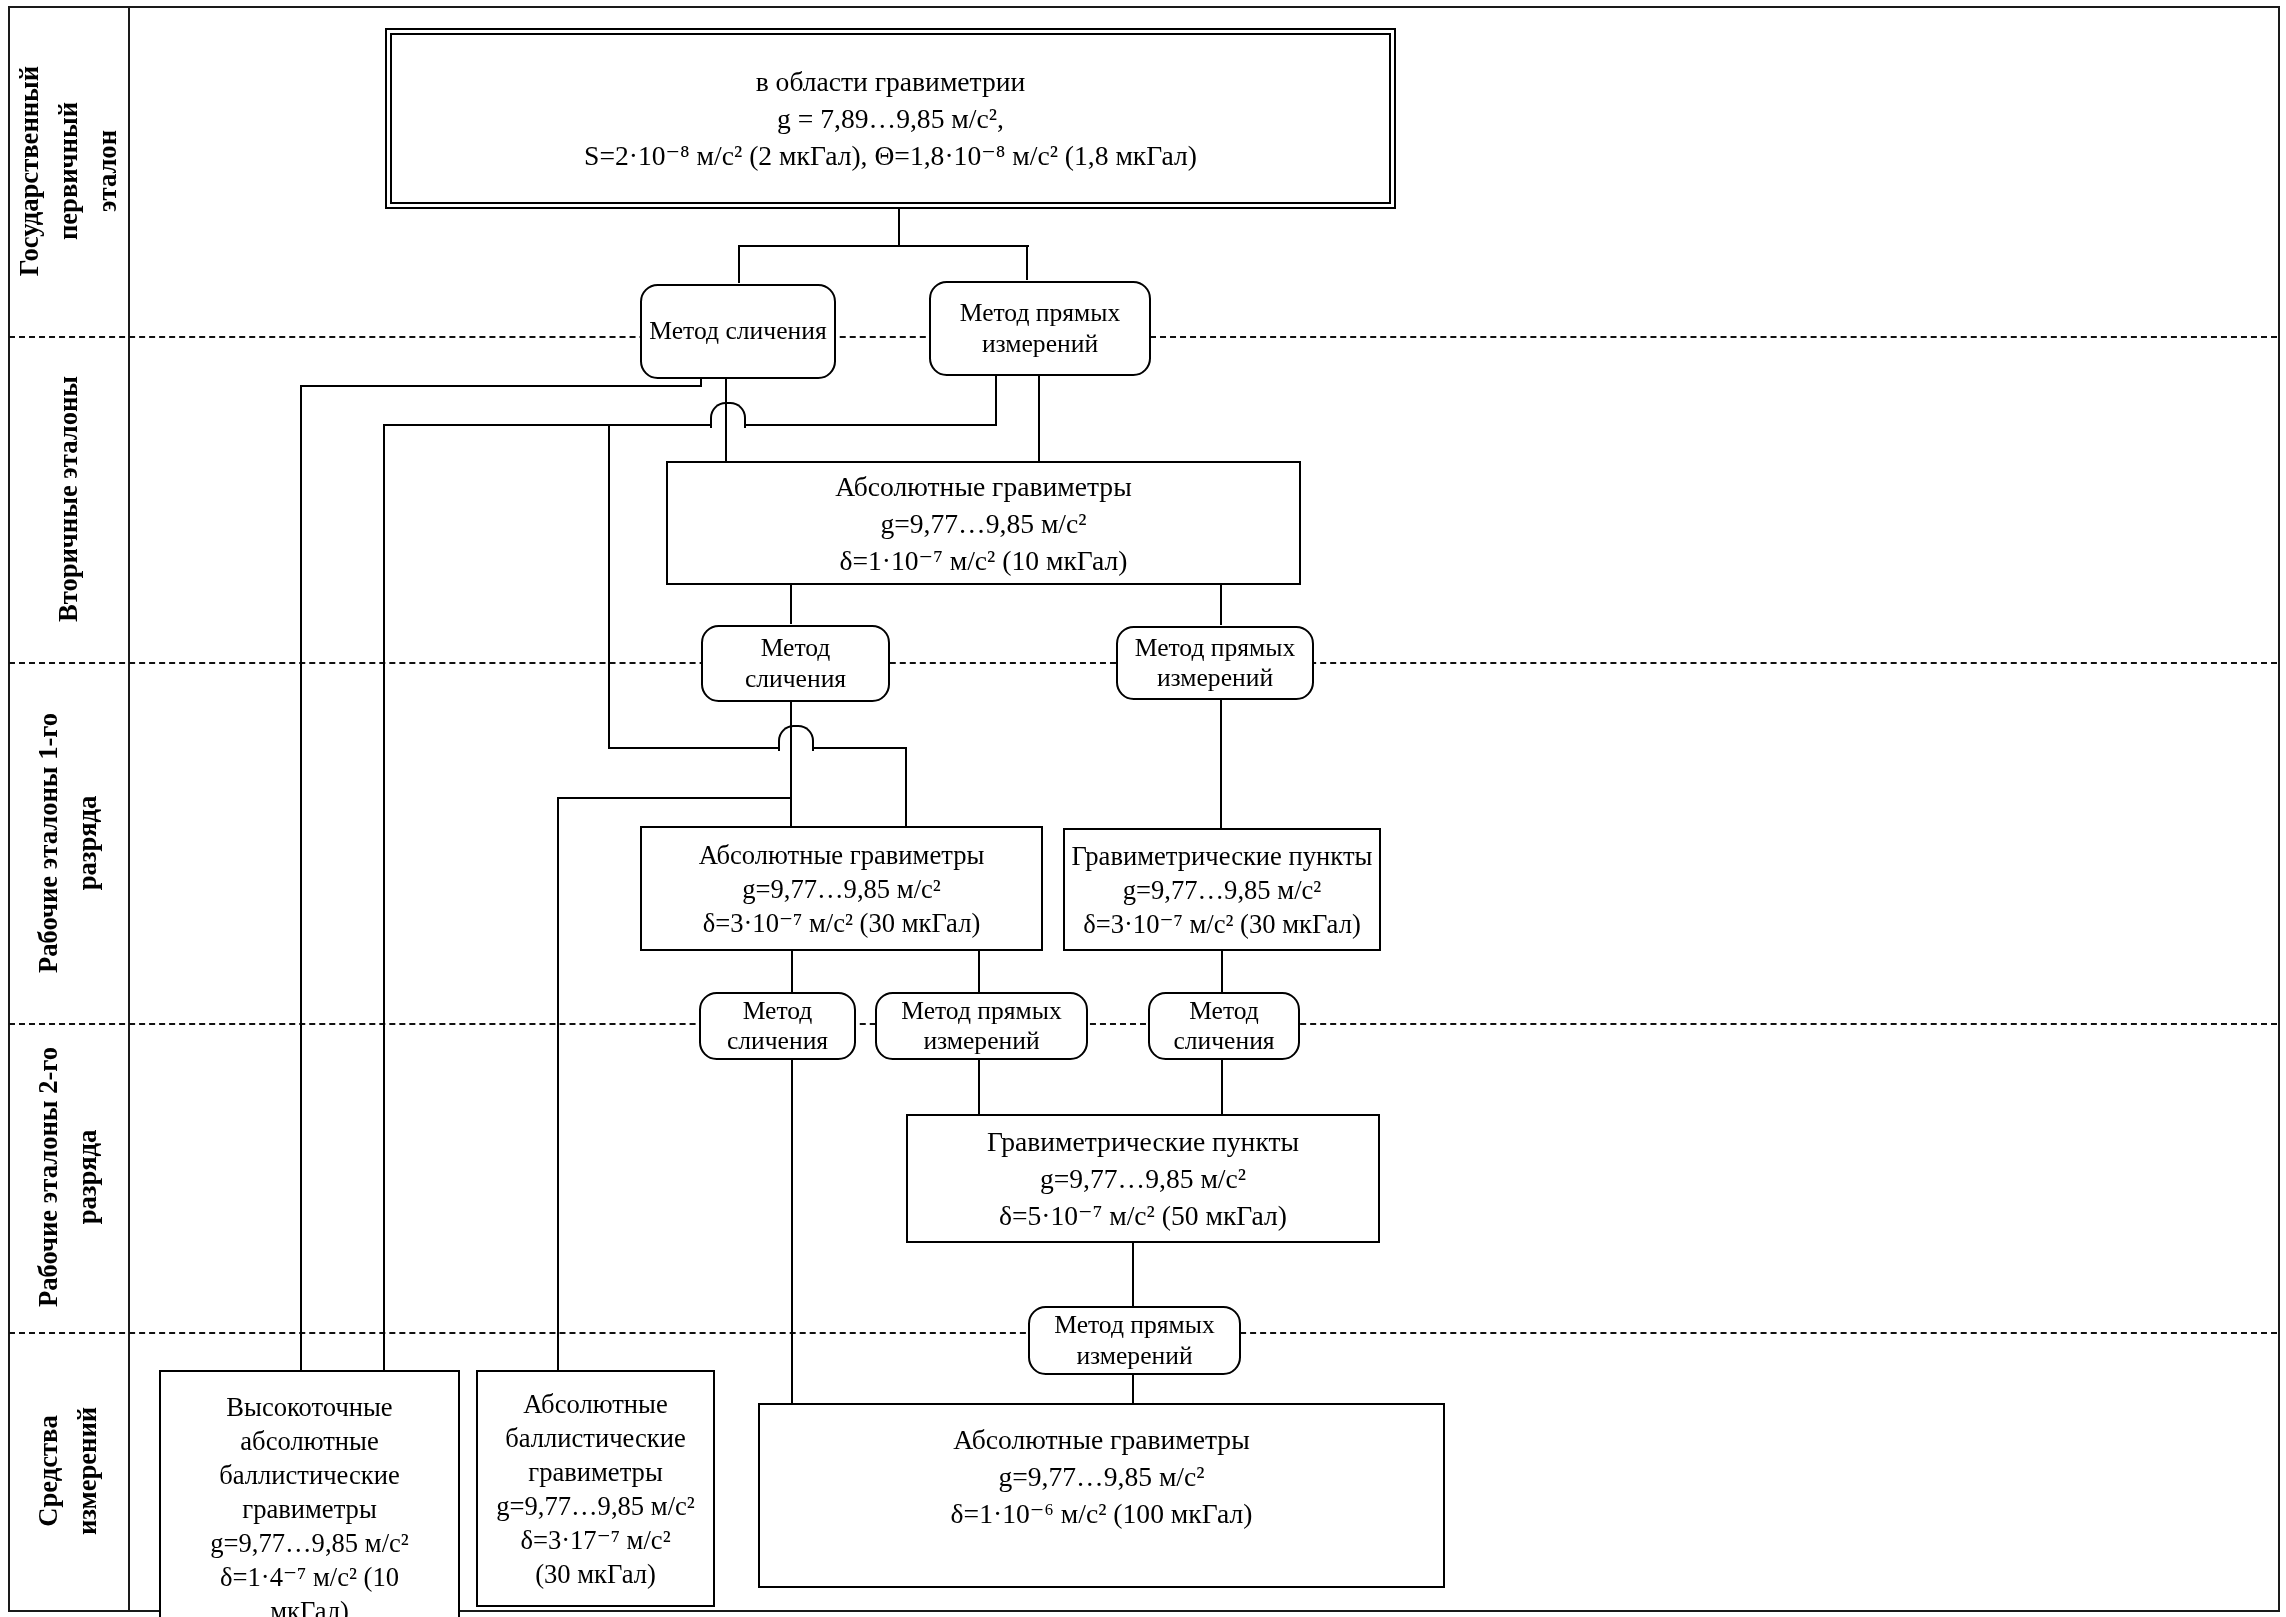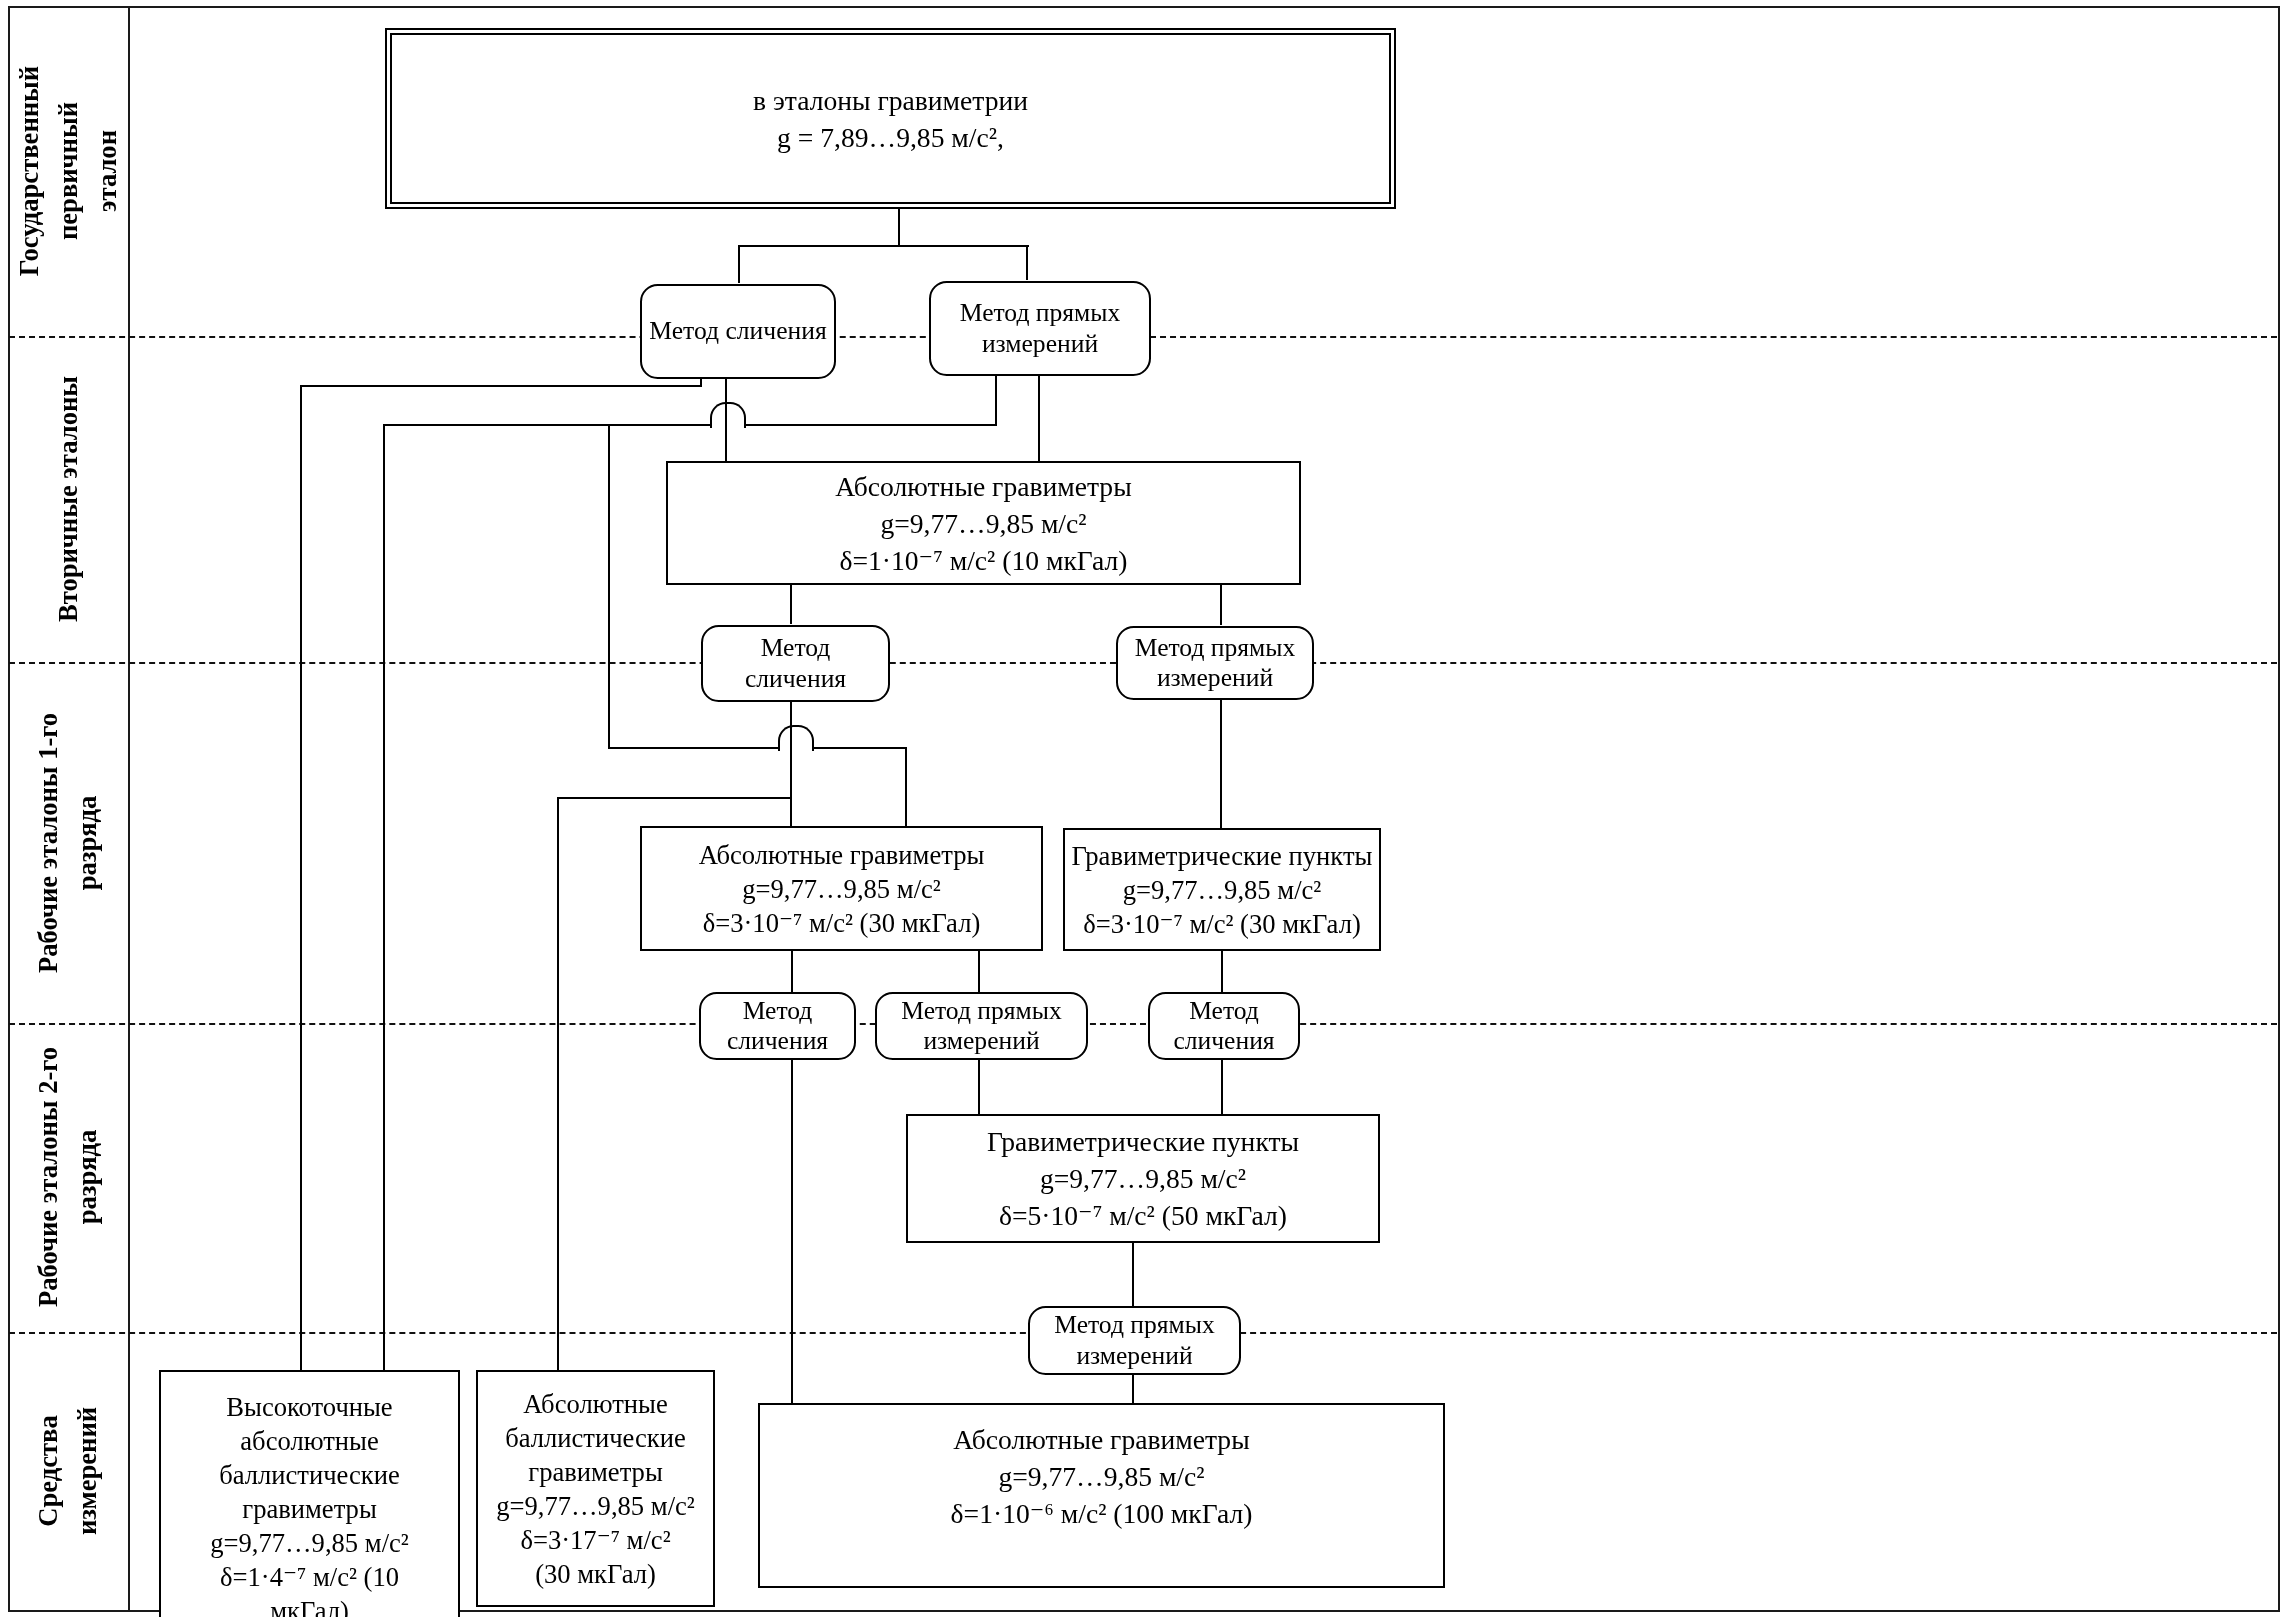--- a/index.html
+++ b/index.html
@@ -102,22 +102,23 @@
   <div class="v" style="left:978px;top:948px;height:44px"></div>
   <div class="v" style="left:1221px;top:948px;height:44px"></div>
   <div class="v" style="left:791px;top:1056px;height:347px"></div>
   <div class="v" style="left:978px;top:1056px;height:58px"></div>
   <div class="v" style="left:1221px;top:1056px;height:58px"></div>
 
   <div class="v" style="left:1132px;top:1239px;height:67px"></div>
   <div class="v" style="left:1132px;top:1371px;height:31.5px"></div>
 
   <div class="node double" style="left:390px;top:33px;width:997px;height:167px">
-    <div>в эталоны гравиметрии</div>
+    <div>в области гравиметрии</div>
     <div>g = 7,89…9,85 м/с²,</div>
+    <div>S=2·10⁻⁸ м/с² (2 мкГал), Θ=1,8·10⁻⁸ м/с² (1,8 мкГал)</div>
   </div>
 
   <div class="node rounded small" style="left:640px;top:284px;width:192px;height:91px">
     <div>Метод сличения</div>
   </div>
   <div class="node rounded small" style="left:929px;top:281px;width:218px;height:91px">
     <div>Метод прямых</div>
     <div>измерений</div>
   </div>
 

